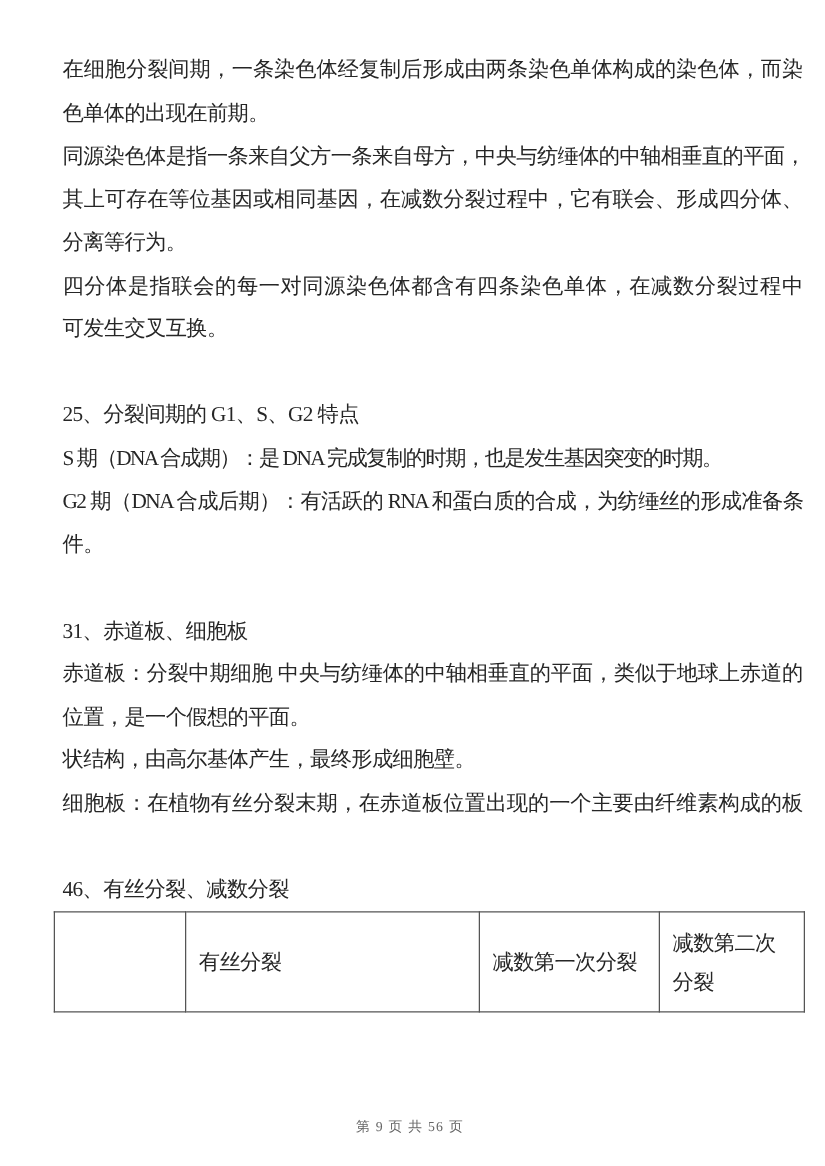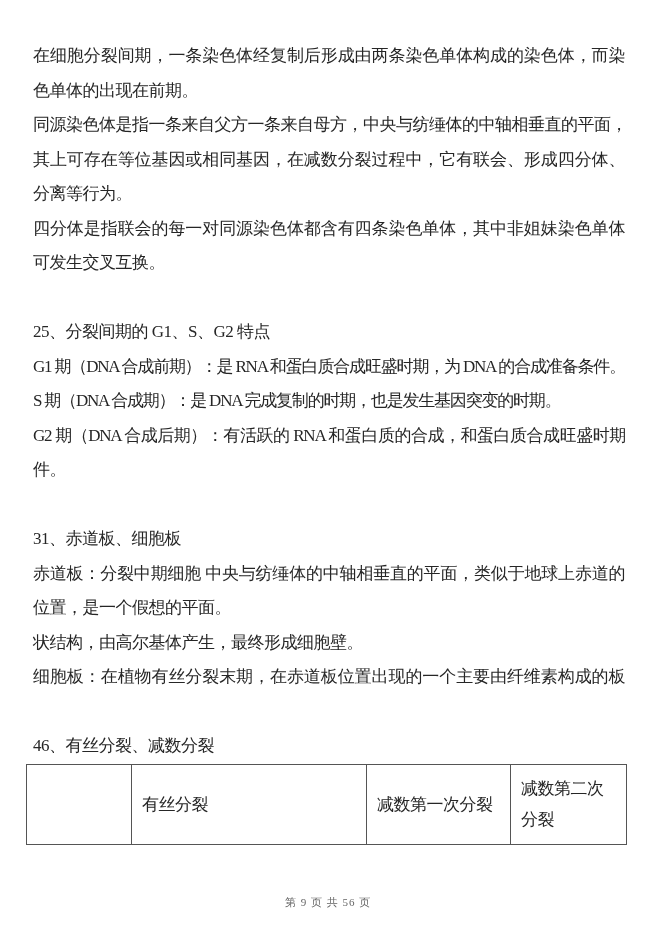--- a/index.html
+++ b/index.html
@@ -13,21 +13,21 @@
     height: 933px;
     background: #ffffff;
     overflow: hidden;
     font-family: "Liberation Serif", "DejaVu Serif", serif;
     color: #262626;
     box-sizing: border-box;
   }
   .body-text {
     position: absolute;
     top: 39px;
-    left: 33px;
+    left: 50px;
     width: 592px;
   }
   p.para {
     margin: 0;
     padding: 0;
   }
   .ln {
     display: block;
     white-space: nowrap;
     font-size: 17px;
@@ -86,40 +86,37 @@
       <span class="ln end">色单体的出现在前期。</span>
     </p>
 
     <p class="para">
       <span class="ln fill">同源染色体是指一条来自父方一条来自母方，中央与纺缍体的中轴相垂直的平面，</span>
       <span class="ln fill">其上可存在等位基因或相同基因，在减数分裂过程中，它有联会、形成四分体、</span>
       <span class="ln end">分离等行为。</span>
     </p>
 
     <p class="para">
-      <span class="ln fill">四分体是指联会的每一对同源染色体都含有四条染色单体，其中非姐妹染色单体</span>
+      <span class="ln fill">四分体是指联会的每一对同源染色体都含有四条染色单体，在减数分裂过程中</span>
       <span class="ln end">可发生交叉互换。</span>
     </p>
 
     <div class="gap"></div>
 
     <p class="para heading">
       <span class="ln end">25、分裂间期的 G1、S、G2 特点</span>
     </p>
 
-    <p class="para">
-      <span class="ln fill tight">G1 期（DNA 合成前期）：是 RNA 和蛋白质合成旺盛时期，为 DNA 的合成准备条件。</span>
-    </p>
 
     <p class="para">
       <span class="ln end tight">S 期（DNA 合成期）：是 DNA 完成复制的时期，也是发生基因突变的时期。</span>
     </p>
 
     <p class="para">
-      <span class="ln fill tight">G2 期（DNA 合成后期）：有活跃的 RNA 和蛋白质的合成，和蛋白质合成旺盛时期</span>
+      <span class="ln fill tight">G2 期（DNA 合成后期）：有活跃的 RNA 和蛋白质的合成，为纺缍丝的形成准备条</span>
       <span class="ln end">件。</span>
     </p>
 
     <div class="gap"></div>
 
     <p class="para heading">
       <span class="ln end">31、赤道板、细胞板</span>
     </p>
 
     <p class="para">

